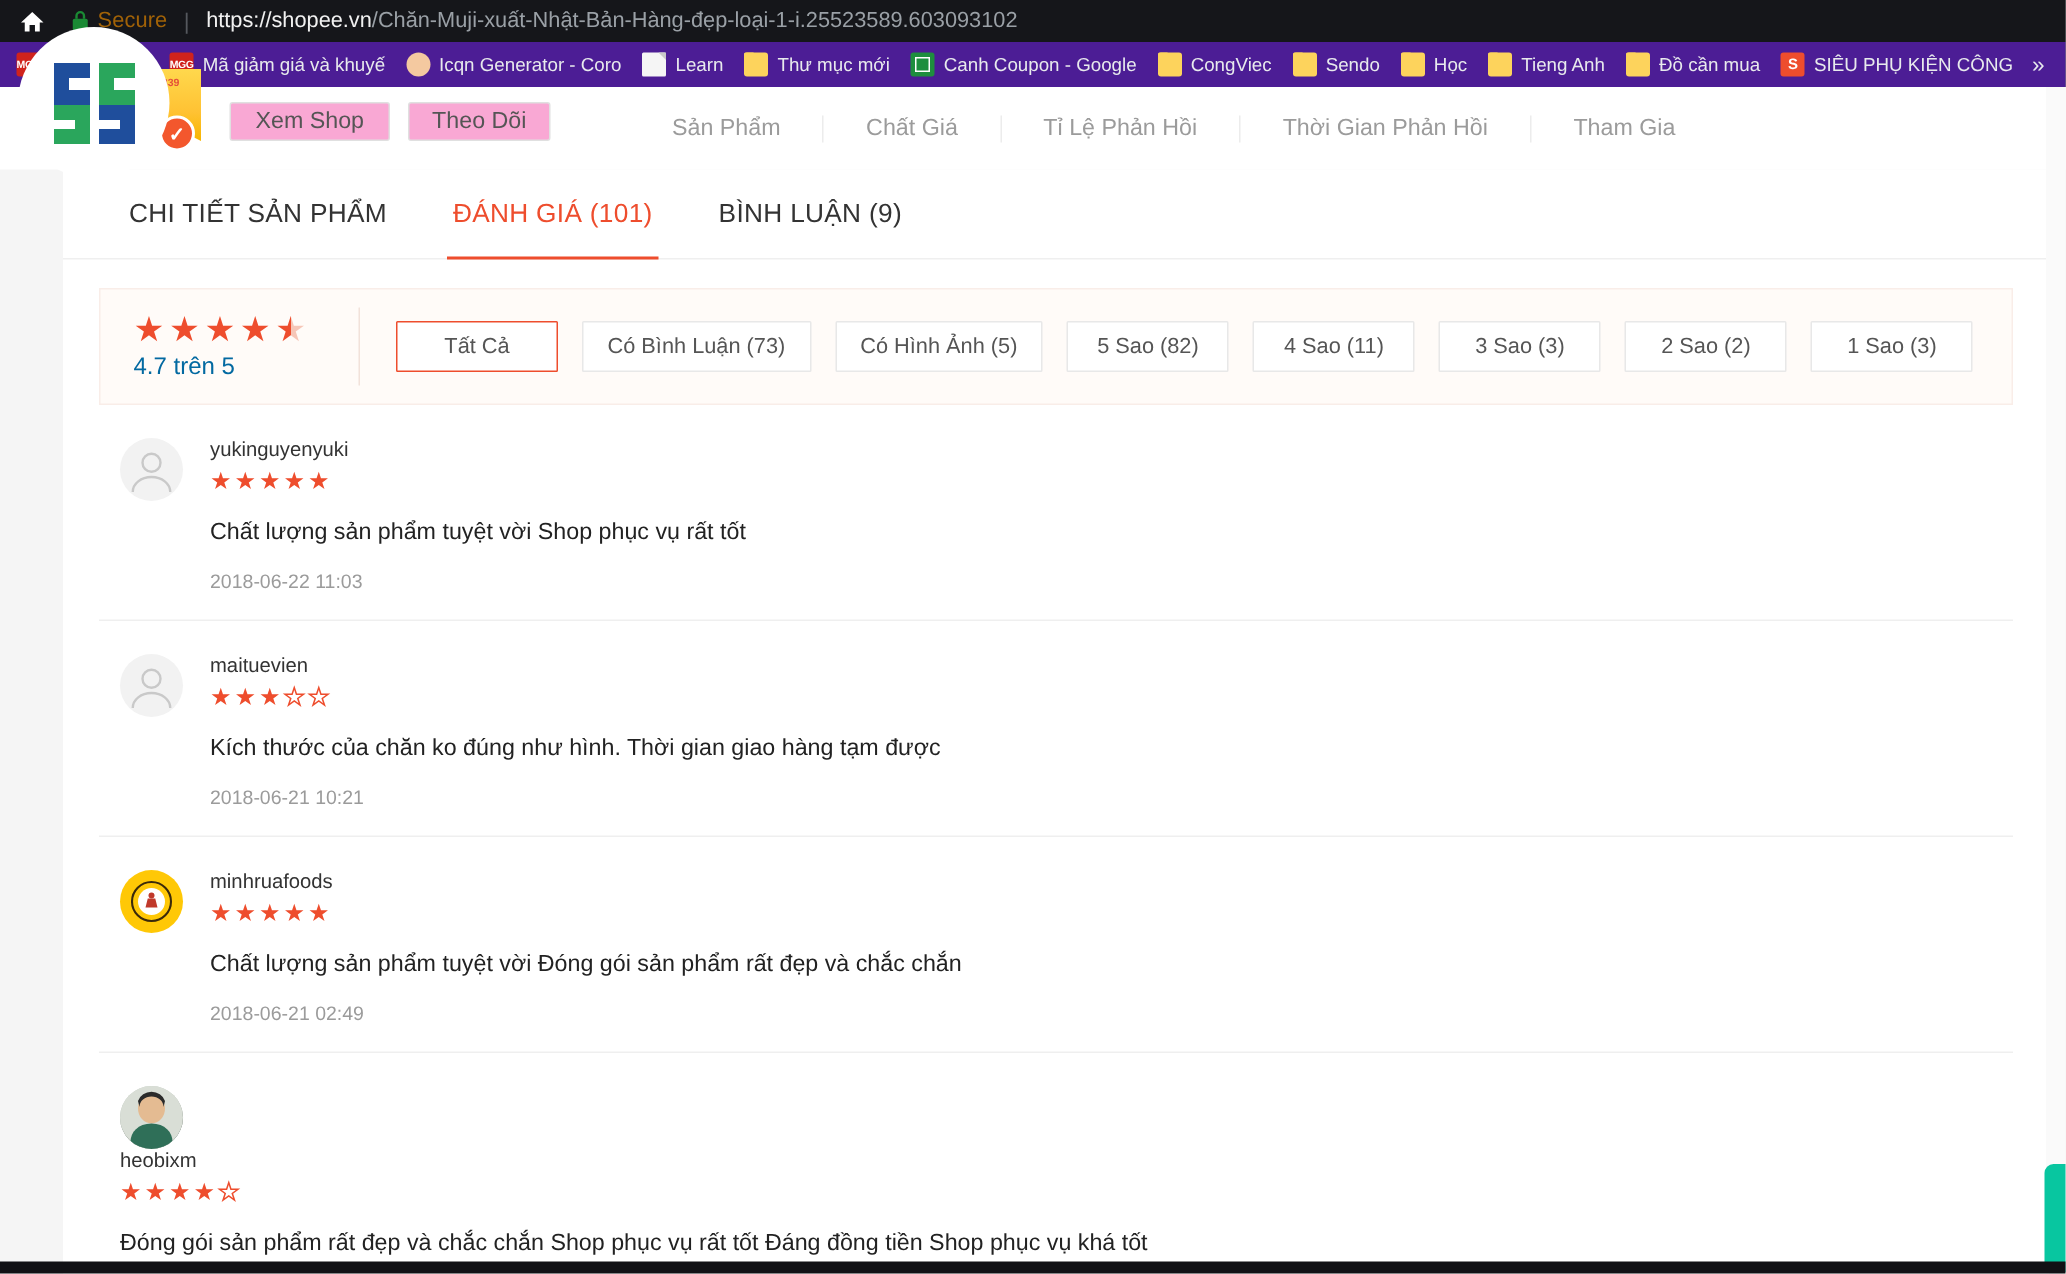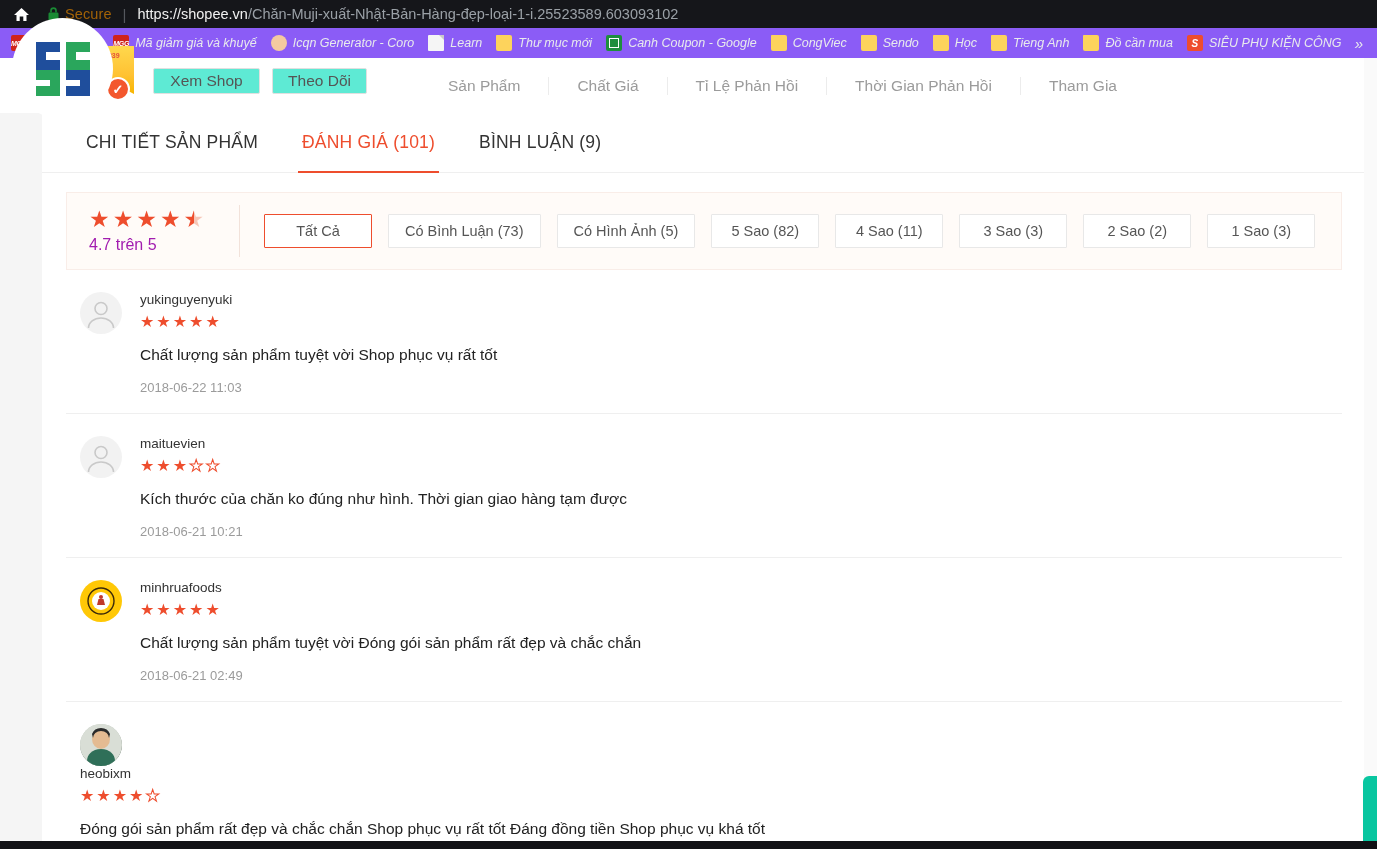--- a/index.html
+++ b/index.html
@@ -26,21 +26,21 @@
     color: #a16207; font-size: 14.5px; margin-left: 6px;
     letter-spacing: .1px;
   }
   .url-sep { color: #55585e; margin: 0 11px; font-size: 15px; }
   .url-text { font-size: 14.5px; white-space: nowrap; }
   .url-host { color: #f1f1f1; }
   .url-path { color: #9aa0a6; }
 
   .bookmarks-bar {
     height: 30px; display: flex; align-items: center;
-    padding: 0 4px; background: #8b5cf6; position: relative; font-style: italic;
+    padding: 0 4px; background: #4c1d95; position: relative;
   }
   .bm {
     display: flex; align-items: center; gap: 6px;
     padding: 0 7px; height: 24px; flex: 0 0 auto;
     color: #e8eaed; font-size: 12.5px; white-space: nowrap;
   }
   .bm-ico { width: 16px; height: 16px; flex: 0 0 16px; display: block; border-radius: 2px; }
   .ico-mgg {
     background: #d0231c; color: #fff; font-size: 7px; font-weight: bold;
     display: flex; align-items: center; justify-content: center;
@@ -89,21 +89,21 @@
   .shop-check {
     position: absolute; left: 106px; top: 19px;
     width: 24px; height: 24px; border-radius: 50%;
     background: #f3572d; color: #fff;
     display: flex; align-items: center; justify-content: center;
     font-size: 13px; font-weight: bold;
     border: 2px solid #fff;
   }
   .shop-btn {
     position: absolute; top: 10px; height: 26px;
-    border: 1px solid #e0e0e0; background: #5eead4;
+    border: 1px solid #e0e0e0; background: #f9a8d4;
     display: flex; align-items: center; justify-content: center;
     color: #555; font-size: 15.5px; border-radius: 2px;
   }
   .btn-xemshop { left: 153px; width: 107px; }
   .btn-theodoi { left: 272px; width: 95px; }
 
   .shop-stats {
     position: absolute; left: 420px; top: 0; height: 55px;
     display: flex; align-items: center;
   }
@@ -153,21 +153,21 @@
   .rating-summary {
     width: 150px; display: flex; flex-direction: column;
     justify-content: center; gap: 5px;
   }
   .stars-big { display: flex; gap: 3px; }
   .stars-big .st { font-size: 23px; color: #ee4d2d; line-height: 1; }
   .stars-big .st.half {
     background: linear-gradient(90deg,#ee4d2d 50%, #f6c6b7 50%);
     -webkit-background-clip: text; background-clip: text; color: transparent;
   }
-  .rating-score { color: #a21caf; font-size: 16px; }
+  .rating-score { color: #0369a1; font-size: 16px; }
   .rating-divider { width: 1px; height: 52px; background: #f2e2da; margin-right: 24px; }
 
   .filter-chips { display: flex; gap: 16px; align-items: center; }
   .chip {
     height: 34px; min-width: 108px; padding: 0 16px;
     border: 1px solid #e8e8e8; background: #fff;
     display: flex; align-items: center; justify-content: center;
     font-size: 14.5px; color: #555; border-radius: 1px;
   }
   .chip.active { border-color: #ee4d2d; color: #555; }

